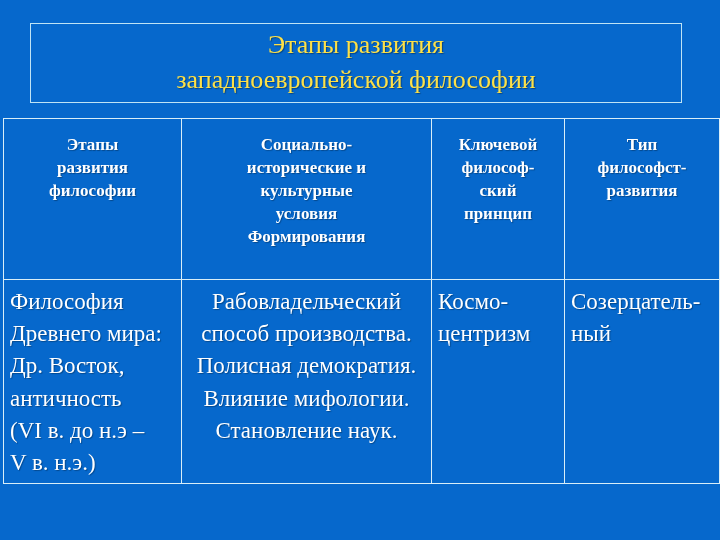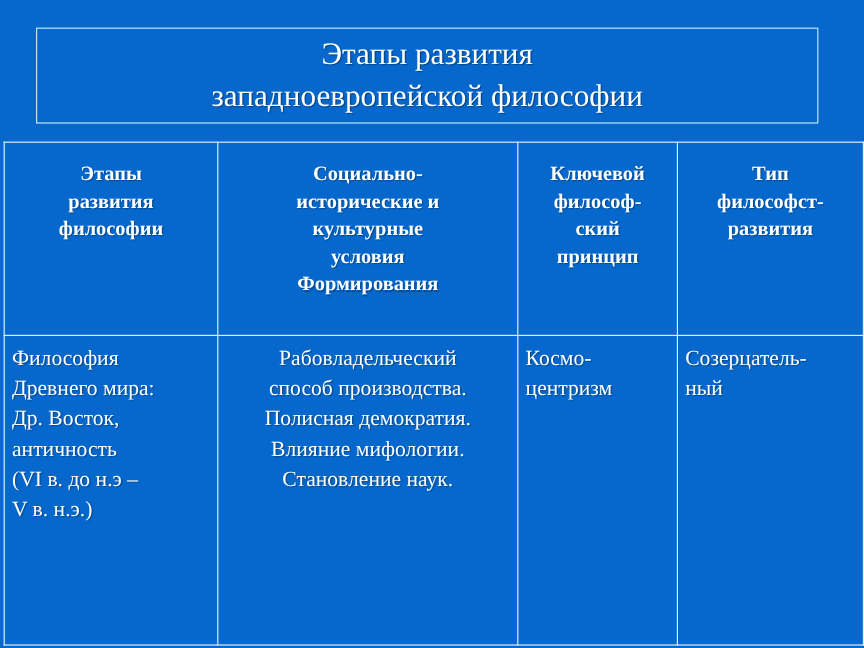--- a/index.html
+++ b/index.html
@@ -27,33 +27,33 @@
     border: 1px solid #bfe4f5;
     display: flex;
     align-items: center;
     justify-content: center;
   }
   #slide-title {
     text-align: center;
     font-size: 26px;
     line-height: 1.33;
     font-weight: normal;
-    color: #ffffff;
+    color: #fde047;
     text-shadow: 1px 1px 1px rgba(0,0,0,0.35);
     padding: 0 6px;
     white-space: pre-line;
   }
 
   
   #philosophy-table {
     position: absolute;
     left: 3px;
     top: 118px;
     width: 716px;
-    height: 420px;
+    height: 360px;
     border-collapse: collapse;
     table-layout: fixed;
   }
   #philosophy-table td {
     border: 1px solid #d8eef8;
     vertical-align: top;
     padding: 6px 6px 4px 6px;
     color: #ffffff;
     text-shadow: 1px 1px 1px rgba(0,0,0,0.30);
     background: #0668cc;
@@ -68,21 +68,21 @@
 
   .hdr-cell {
     text-align: center;
     font-weight: bold;
     font-size: 17px;
     line-height: 1.36;
     white-space: pre-line;
     padding-top: 8px;
   }
   .body-cell {
-    font-size: 18px;
+    font-size: 23px;
     line-height: 1.40;
     white-space: pre-line;
   }
   .body-cell.left   { text-align: left; }
   .body-cell.just   { text-align: center; }
   .body-cell.center { }
 
   .cell-inner { display: block; }
 </style>
 </head>

